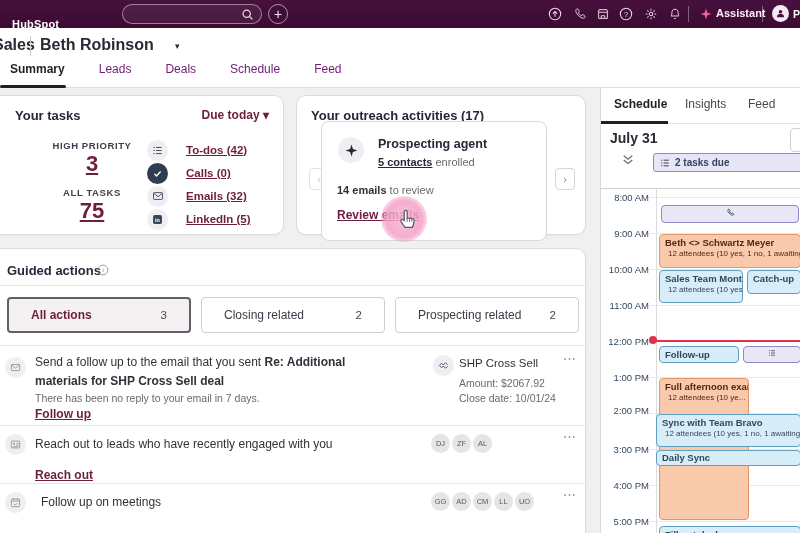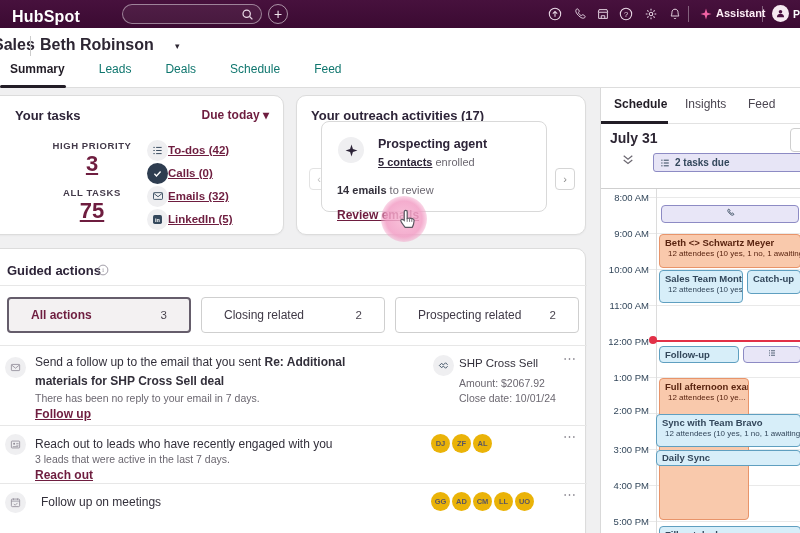--- a/index.html
+++ b/index.html
@@ -3,77 +3,77 @@
 <meta charset="utf-8">
 <style>
   * { margin:0; padding:0; box-sizing:border-box; }
   html,body { background:#fff; }
   body { font-family:"Liberation Sans", sans-serif; color:#33303b; }
   #root { position:relative; width:800px; height:533px; overflow:hidden; background:#f0f0f1; }
   .abs { position:absolute; }
 
   
   .topnav { left:0; top:0; width:800px; height:28px; background:linear-gradient(180deg,#47113d,#3b0a32); }
-  .logo { left:12px; top:8px; color:#fff; font-size:16px; font-weight:700; letter-spacing:.2px; }
+  .logo { left:12px; top:18px; color:#fff; font-size:11px; font-weight:700; letter-spacing:.2px; }
   .searchpill { left:122px; top:4px; width:140px; height:20px; border:1px solid rgba(255,255,255,.45); border-radius:11px; background:rgba(255,255,255,.06); }
   .searchpill svg { position:absolute; right:7px; top:3px; }
   .plusbtn { left:268px; top:4px; width:20px; height:20px; border:1px solid rgba(255,255,255,.55); border-radius:50%; color:#efe3ec; font-size:14px; line-height:18px; text-align:center; }
   .navicon { top:7px; width:14px; height:14px; }
   .navdivider { top:6px; width:1px; height:16px; background:rgba(255,255,255,.35); }
   .assistant { top:7px; color:#fdeef6; font-size:11px; font-weight:700; }
   .asr-star { top:8px; }
   .navavatar { top:5px; width:17px; height:17px; border-radius:50%; background:#f6e9f1; text-align:center; }
   .navavatar svg { margin-top:2px; }
   .profiletxt { top:8px; color:#fff; font-size:10.5px; font-weight:700; }
 
   
   .pageheader { left:0; top:28px; width:800px; height:60px; background:#fff; border-bottom:1px solid #ddd; }
   .breadcrumb { left:-7px; top:8px; font-size:16px; font-weight:700; color:#2d2633; }
   .bc-div { left:30px; top:8px; width:1px; height:20px; background:#ccc; }
   .pagetitle { left:40px; top:8px; font-size:16px; font-weight:700; color:#2d2633; }
   .title-caret { left:175px; top:13px; font-size:9px; color:#2d2633; }
   .maintabs { left:10px; top:34px; display:flex; gap:34px; }
-  .maintab { font-size:12px; color:#0f766e; padding-bottom:10px; cursor:pointer; }
+  .maintab { font-size:12px; color:#701a75; padding-bottom:10px; cursor:pointer; }
   .maintab.active { font-weight:700; color:#221d26; }
   .tab-underline { left:0; top:57px; width:66px; height:3px; background:#221d26; border-radius:2px; }
 
   
   .card { background:#fff; border:1px solid #dcdcdc; border-radius:10px; box-shadow:0 1px 2px rgba(0,0,0,.04); }
   .cardtitle { font-size:13px; font-weight:700; color:#2d2438; }
   a.lk, .lk { color:#6e1d3f; font-weight:700; text-decoration:underline; cursor:pointer; }
 
   
   .taskscard { left:-16px; top:95px; width:300px; height:140px; }
   .duetoday { color:#6e1d3f; font-size:12px; font-weight:700; }
   .statlabel { font-size:9.5px; font-weight:700; letter-spacing:.6px; color:#433a4a; text-align:center; }
   .statvalue { font-size:22px; text-align:center; }
-  .taskrow { display:flex; align-items:center; gap:0; height:22px; }
+  .taskrow { display:flex; align-items:center; gap:18px; height:22px; }
   .iconcircle { width:21px; height:21px; border-radius:50%; background:#efeff1; display:flex; align-items:center; justify-content:center; flex:0 0 auto; }
   .iconcircle.dark { background:#2e3d50; }
   .tasklink { font-size:11.5px; }
 
   
   .outreachcard { left:296px; top:95px; width:290px; height:140px; }
-  .agentcard { left:24px; top:25px; width:226px; height:91px; border:1px solid #d9d9d9; border-radius:8px; background:#fff; }
+  .agentcard { left:24px; top:25px; width:226px; height:120px; border:1px solid #d9d9d9; border-radius:8px; background:#fff; }
   .caro { width:20px; height:22px; border:1px solid #d5d5d5; border-radius:4px; background:#fff; color:#8a8a8a; font-size:11px; text-align:center; line-height:20px; cursor:pointer; }
   .muted { color:#6b6770; font-weight:400; }
   .cursor-halo { left:381px; top:196px; width:46px; height:46px; border-radius:50%;
     background:radial-gradient(circle,#f7b8d4 0%,#f29ec5 55%,rgba(242,158,197,.35) 75%,rgba(242,158,197,0) 100%); opacity:.85; }
 
   
   .guidedcard { left:-16px; top:248px; width:602px; height:300px; border-bottom-left-radius:0; border-bottom-right-radius:0; }
   .gdivider { background:#e7e7e7; height:1px; }
   .gtab { position:absolute; height:36px; border-radius:4px; display:flex; align-items:center; justify-content:space-between; padding:0 22px; font-size:12px; cursor:pointer; background:#fff; border:1px solid #cfcfcf; color:#3f3946; }
   .gtab.active { background:#f3f1f2; border:2px solid #655d6b; }
   .gtab.active .gtlabel { color:#6e1d3f; font-weight:700; }
   .gtcount { color:#4a4550; font-size:11.5px; }
   .actiontext { font-size:12px; color:#33303b; line-height:1.55; }
   .actionsub { font-size:10.5px; color:#6b6770; }
   .avatars { display:flex; gap:2px; }
-  .avatar { width:19px; height:19px; border-radius:50%; background:#eab308; color:#5b5761; font-size:7.5px; font-weight:700; display:flex; align-items:center; justify-content:center; }
+  .avatar { width:19px; height:19px; border-radius:50%; background:#e5e5e5; color:#5b5761; font-size:7.5px; font-weight:400; display:flex; align-items:center; justify-content:center; }
   .dots { color:#7a7680; font-size:13px; letter-spacing:1px; cursor:pointer; }
 
   
   .rightpanel { left:600px; top:88px; width:200px; height:445px; background:#fff; border-left:1px solid #d9d9d9; }
   .rp-tabs { position:absolute; left:0; top:0; width:200px; height:36px; border-bottom:1px solid #e2e2e2; }
   .rp-tab { position:absolute; top:9px; font-size:12px; color:#4a4550; cursor:pointer; }
   .rp-tab.active { font-weight:700; color:#221d26; }
   .rp-underline { position:absolute; left:0; top:33px; width:67px; height:3px; background:#221d26; }
   .rp-date { position:absolute; left:9px; top:42px; font-size:14px; font-weight:700; color:#2d2633; }
   .rp-btn { position:absolute; left:189px; top:40px; width:24px; height:24px; border:1px solid #cfcfcf; border-radius:4px; background:#fff; }
@@ -279,21 +279,20 @@
 
     <div class="abs" style="left:0;top:176px;width:602px;height:58px">
       <span class="abs iconcircle" style="left:20px;top:9px">
           <svg width="11" height="11" viewBox="0 0 16 16">
             <rect x="2" y="3" width="12" height="10" rx="1" fill="none" stroke="#8f8b96" stroke-width="1.2"></rect>
             <circle cx="6" cy="7" r="1.4" fill="#8f8b96"></circle>
             <path d="M9 6.5h3.5M9 9h3.5M4 11h8" stroke="#8f8b96" stroke-width="1"></path>
           </svg>
         </span>
       <div class="abs actiontext" style="left:50px;top:10px">Reach out to leads who have recently engaged with you</div>
-      <div class="abs actionsub" style="left:50px;top:28px">3 leads that were active in the last 7 days.</div>
       <span class="abs lk" style="left:50px;top:43px;font-size:12px">Reach out</span>
       <div class="abs avatars" style="left:446px;top:9px">
         <span class="avatar">DJ</span>
         <span class="avatar">ZF</span>
         <span class="avatar">AL</span>
       </div>
       <span class="abs dots" style="left:578px;top:4px">⋯</span>
     </div>
     <div class="abs gdivider" style="left:0;top:234px;width:602px"></div>
 

